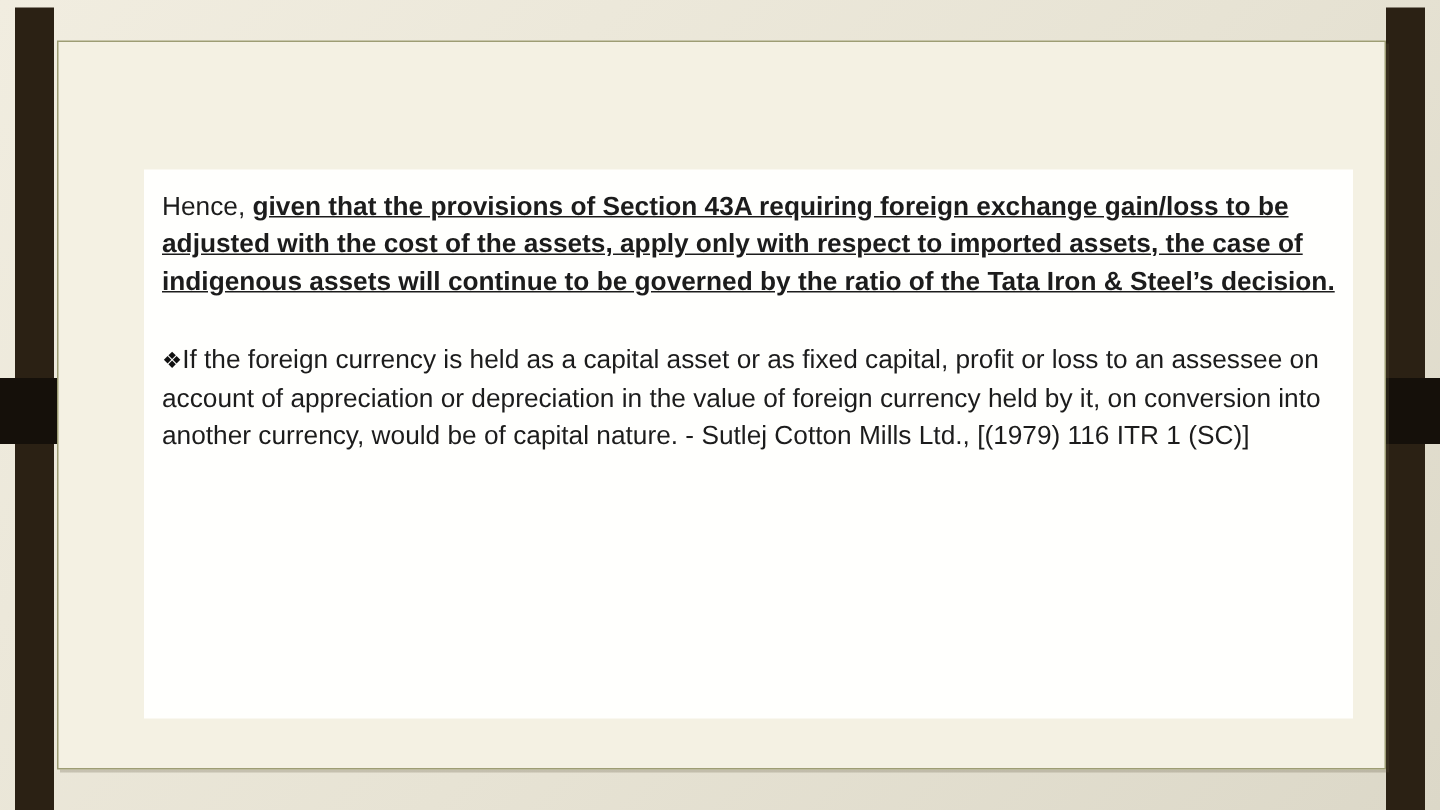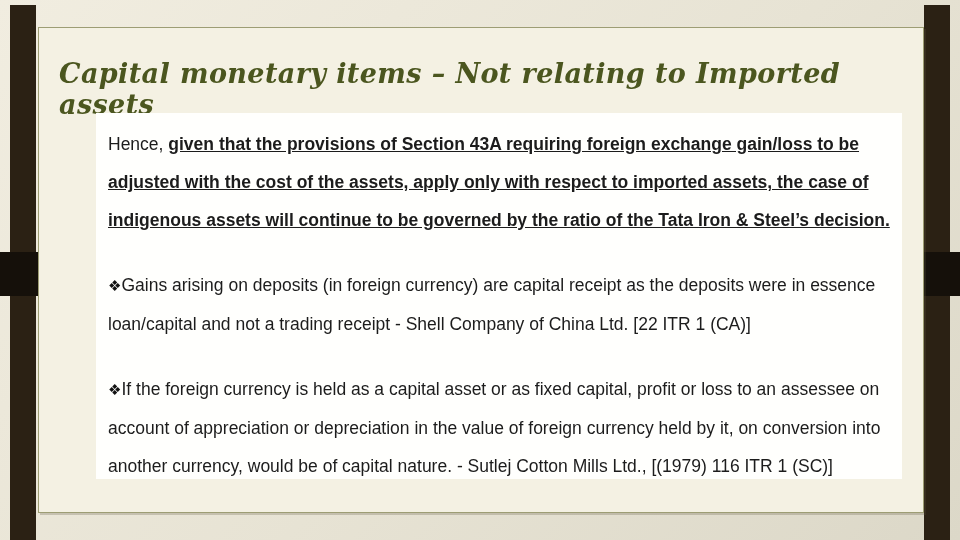--- a/index.html
+++ b/index.html
@@ -68,21 +68,21 @@
     width: 806px;
     height: 366px;
     background: #fffffd;
     box-sizing: border-box;
     padding: 12px 8px 10px 12px;
   }
 
   .content-box p {
     margin: 0 0 27px 0;
     font-size: 17.5px;
-    line-height: 38px;
+    line-height: 25px;
     color: #1c1c1c;
   }
   .content-box p:last-child { margin-bottom: 14px; }
 
   .emphasis {
     font-weight: bold;
     text-decoration: underline;
   }
 
   .bullet-marker {
@@ -93,24 +93,22 @@
 </head>
 <body>
 
 <div class="side-strip left"></div>
 <div class="side-accent left"></div>
 <div class="side-strip right"></div>
 <div class="side-accent right"></div>
 
 <div class="slide">
 
-  <h1 class="slide-title">Capital monetary items – Not relating to Imported assets</h1>
 
   <div class="content-box">
 
     <p><span>Hence, </span><span class="emphasis">given that the provisions of Section 43A requiring foreign exchange gain/loss to be adjusted with the cost of the assets, apply only with respect to imported assets, the case of indigenous assets will continue to be governed by the ratio of the Tata Iron &amp; Steel’s decision.</span></p>
 
-    <p><span class="bullet-marker">❖</span><span>Gains arising on deposits (in foreign currency) are capital receipt as the deposits were in essence loan/capital and not a trading receipt - Shell Company of China Ltd. [22 ITR 1 (CA)]</span></p>
 
     <p><span class="bullet-marker">❖</span><span>If the foreign currency is held as a capital asset or as fixed capital, profit or loss to an assessee on account of appreciation or depreciation in the value of foreign currency held by it, on conversion into another currency, would be of capital nature. - Sutlej Cotton Mills Ltd., [(1979) 116 ITR 1 (SC)]</span></p>
 
   </div>
 </div>
 
 </body></html>

